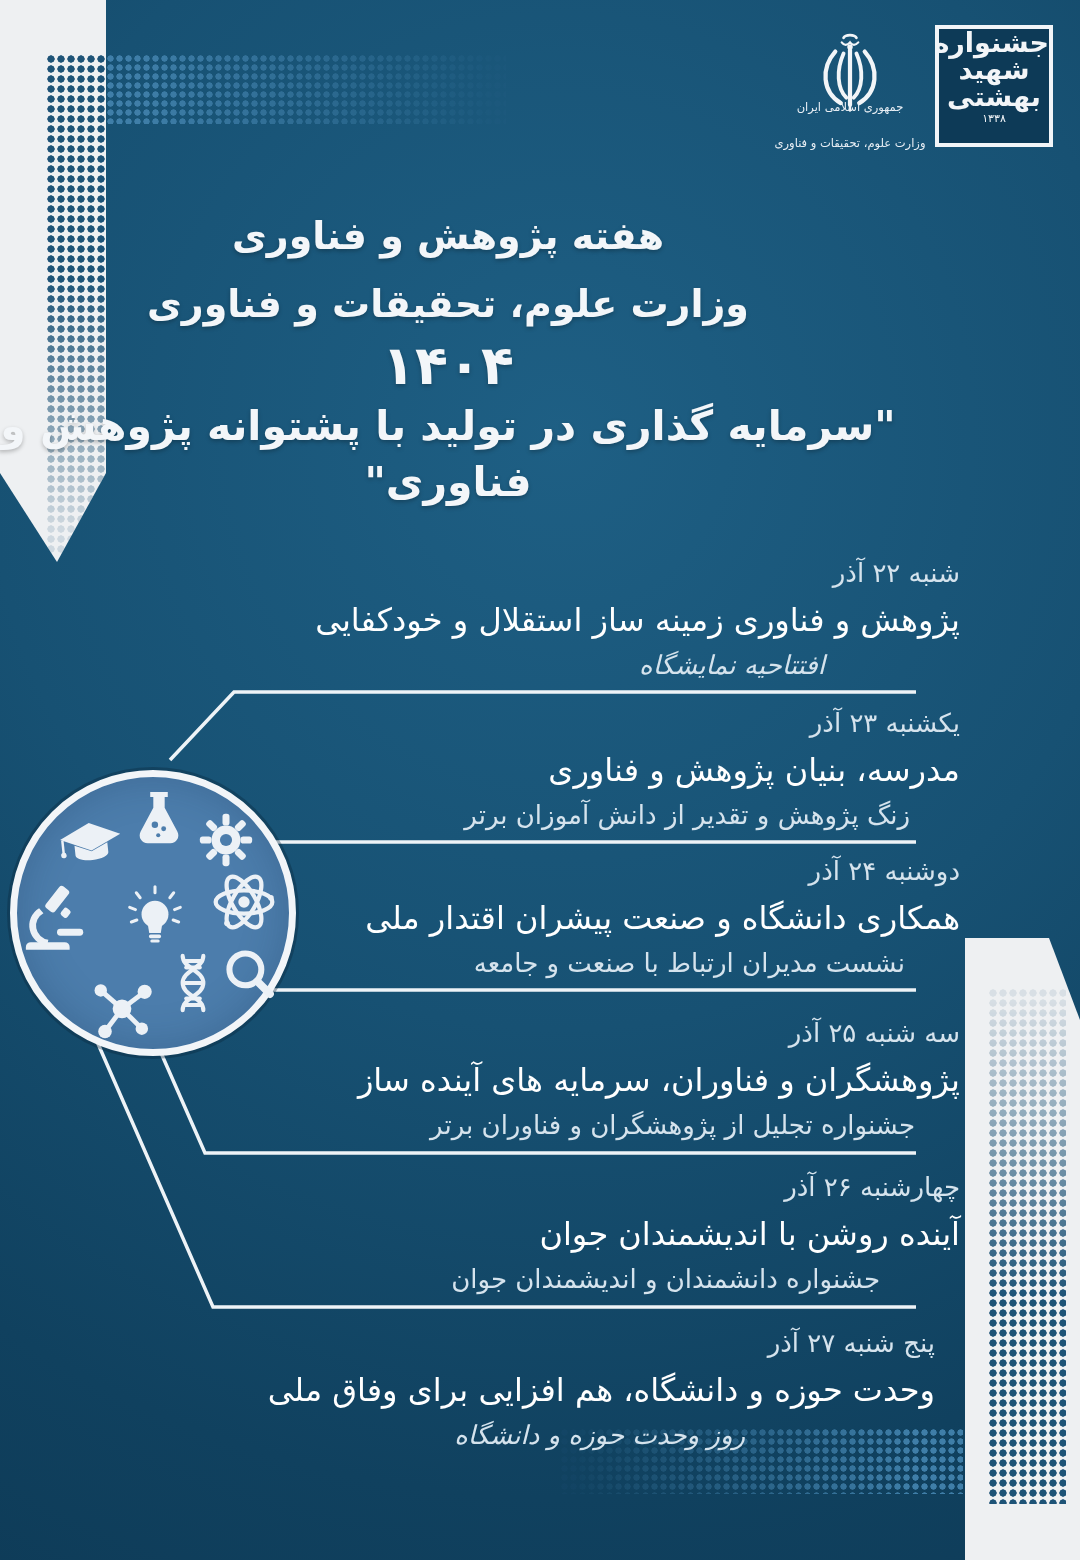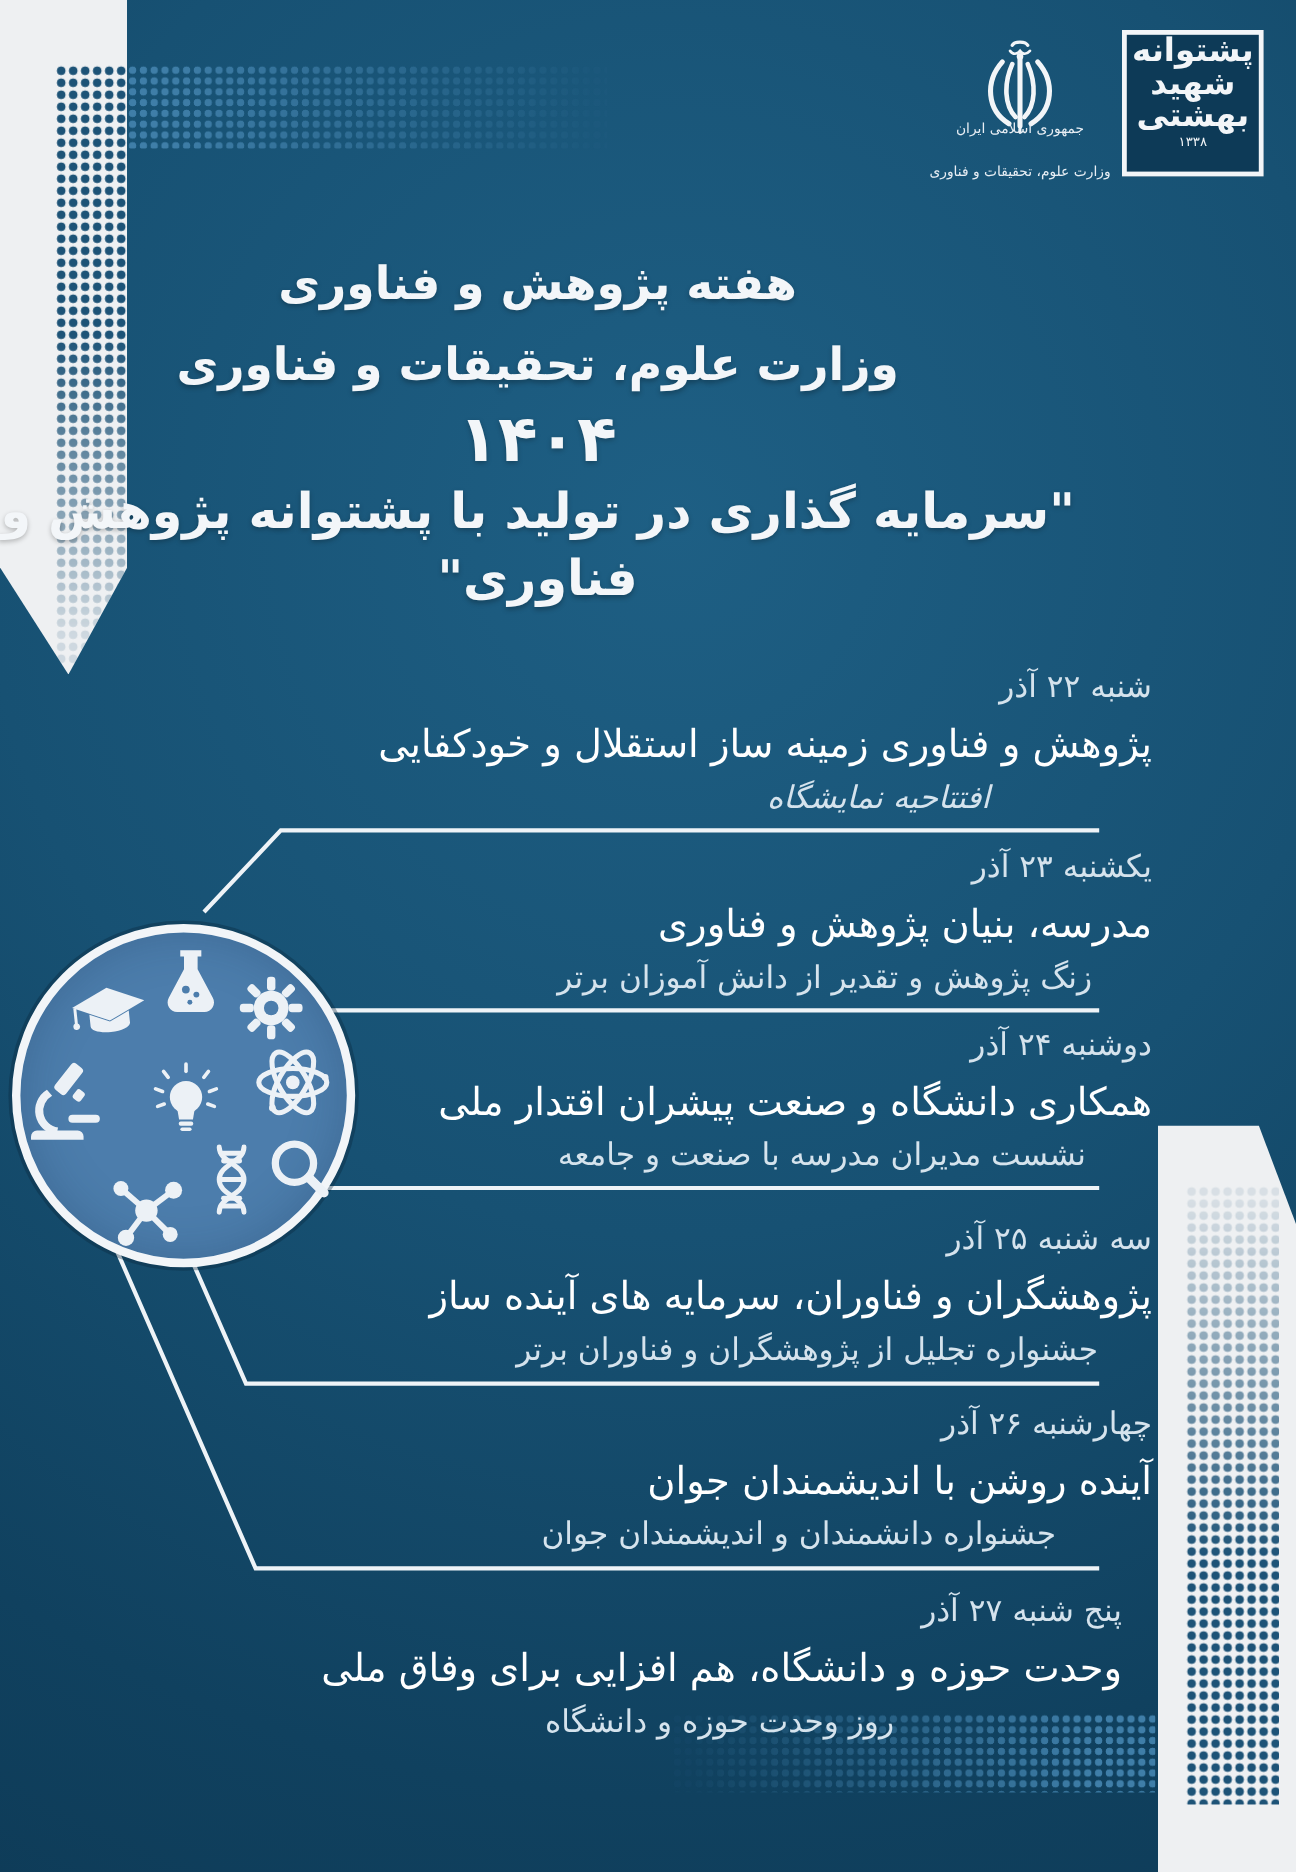--- a/index.html
+++ b/index.html
@@ -60,21 +60,21 @@
   #events-list{position:absolute;left:0;top:0;width:1080px;height:1560px;pointer-events:none;}
   .event{position:absolute;right:120px;width:830px;text-align:right;direction:rtl;}
   .event .event-date{font-size:26px;line-height:34px;color:#d5e3ed;margin-bottom:10px;}
   .event .event-title{font-size:32px;line-height:40px;font-weight:400;color:#ffffff;margin-bottom:8px;}
   .event .event-subtitle{font-size:26px;line-height:34px;color:#d5e3ed;}
   .event:nth-of-type(1){top:556px;}  .event:nth-of-type(1) .event-subtitle{padding-left:0;padding-right:135px;font-style:italic;}
   .event:nth-of-type(2){top:706px;}  .event:nth-of-type(2) .event-subtitle{padding-right:50px;}
   .event:nth-of-type(3){top:854px;}  .event:nth-of-type(3) .event-subtitle{padding-right:55px;}
   .event:nth-of-type(4){top:1016px;} .event:nth-of-type(4) .event-subtitle{padding-right:45px;}
   .event:nth-of-type(5){top:1170px;} .event:nth-of-type(5) .event-subtitle{padding-right:80px;}
-  .event:nth-of-type(6){top:1326px;right:145px;} .event:nth-of-type(6) .event-subtitle{padding-right:190px;}
+  .event:nth-of-type(6){top:1326px;right:145px;} .event:nth-of-type(6) .event-subtitle{padding-right:190px;font-style:italic;}
 </style>
 </head>
 <body>
 
 <div id="poster">
 
   <div class="ribbon" id="ribbon-left">
     <div class="dots-navy" id="ribbon-left-dots"></div>
   </div>
   <div class="dots-light" id="band-top"></div>
@@ -93,21 +93,21 @@
       <path d="M57,32 C65,50 64,70 54,80" stroke-width="4.2"></path>
       <path d="M50,28 L50,88" stroke-width="4.6"></path>
       <path d="M50,88 L50,94" stroke-width="2.6"></path>
     </g>
     <circle cx="50" cy="25" r="3" fill="#f2f5f8"></circle>
   </svg>
   <div class="logo-caption" id="logo-caption-1">جمهوری اسلامی ایران</div>
   <div class="logo-caption" id="logo-caption-2">وزارت علوم، تحقیقات و فناوری</div>
 
   <div id="university-logo">
-    <div class="u-line">پشتوانه</div>
+    <div class="u-line">جشنواره</div>
     <div class="u-line">شهید</div>
     <div class="u-line">بهشتی</div>
     <div class="u-year">۱۳۳۸</div>
   </div>
 
   <div class="title-line" id="title-line1">هفته پژوهش و فناوری</div>
   <div class="title-line" id="title-line2">وزارت علوم، تحقیقات و فناوری</div>
   <div class="title-line" id="title-year">۱۴۰۴</div>
   <div class="title-line" id="title-slogan">"سرمایه گذاری در تولید با پشتوانه پژوهش و فناوری"</div>
 
@@ -219,21 +219,21 @@
       <div class="event-subtitle">افتتاحیه نمایشگاه</div>
     </div>
       <div class="event">
       <div class="event-date">یکشنبه ۲۳ آذر</div>
       <div class="event-title">مدرسه، بنیان پژوهش و فناوری</div>
       <div class="event-subtitle">زنگ پژوهش و تقدیر از دانش آموزان برتر</div>
     </div>
       <div class="event">
       <div class="event-date">دوشنبه ۲۴ آذر</div>
       <div class="event-title">همکاری دانشگاه و صنعت پیشران اقتدار ملی</div>
-      <div class="event-subtitle">نشست مدیران مدرسه با صنعت و جامعه</div>
+      <div class="event-subtitle">نشست مدیران ارتباط با صنعت و جامعه</div>
     </div>
       <div class="event">
       <div class="event-date">سه شنبه ۲۵ آذر</div>
       <div class="event-title">پژوهشگران و فناوران، سرمایه های آینده ساز</div>
       <div class="event-subtitle">جشنواره تجلیل از پژوهشگران و فناوران برتر</div>
     </div>
       <div class="event">
       <div class="event-date">چهارشنبه ۲۶ آذر</div>
       <div class="event-title">آینده روشن با اندیشمندان جوان</div>
       <div class="event-subtitle">جشنواره دانشمندان و اندیشمندان جوان</div>

